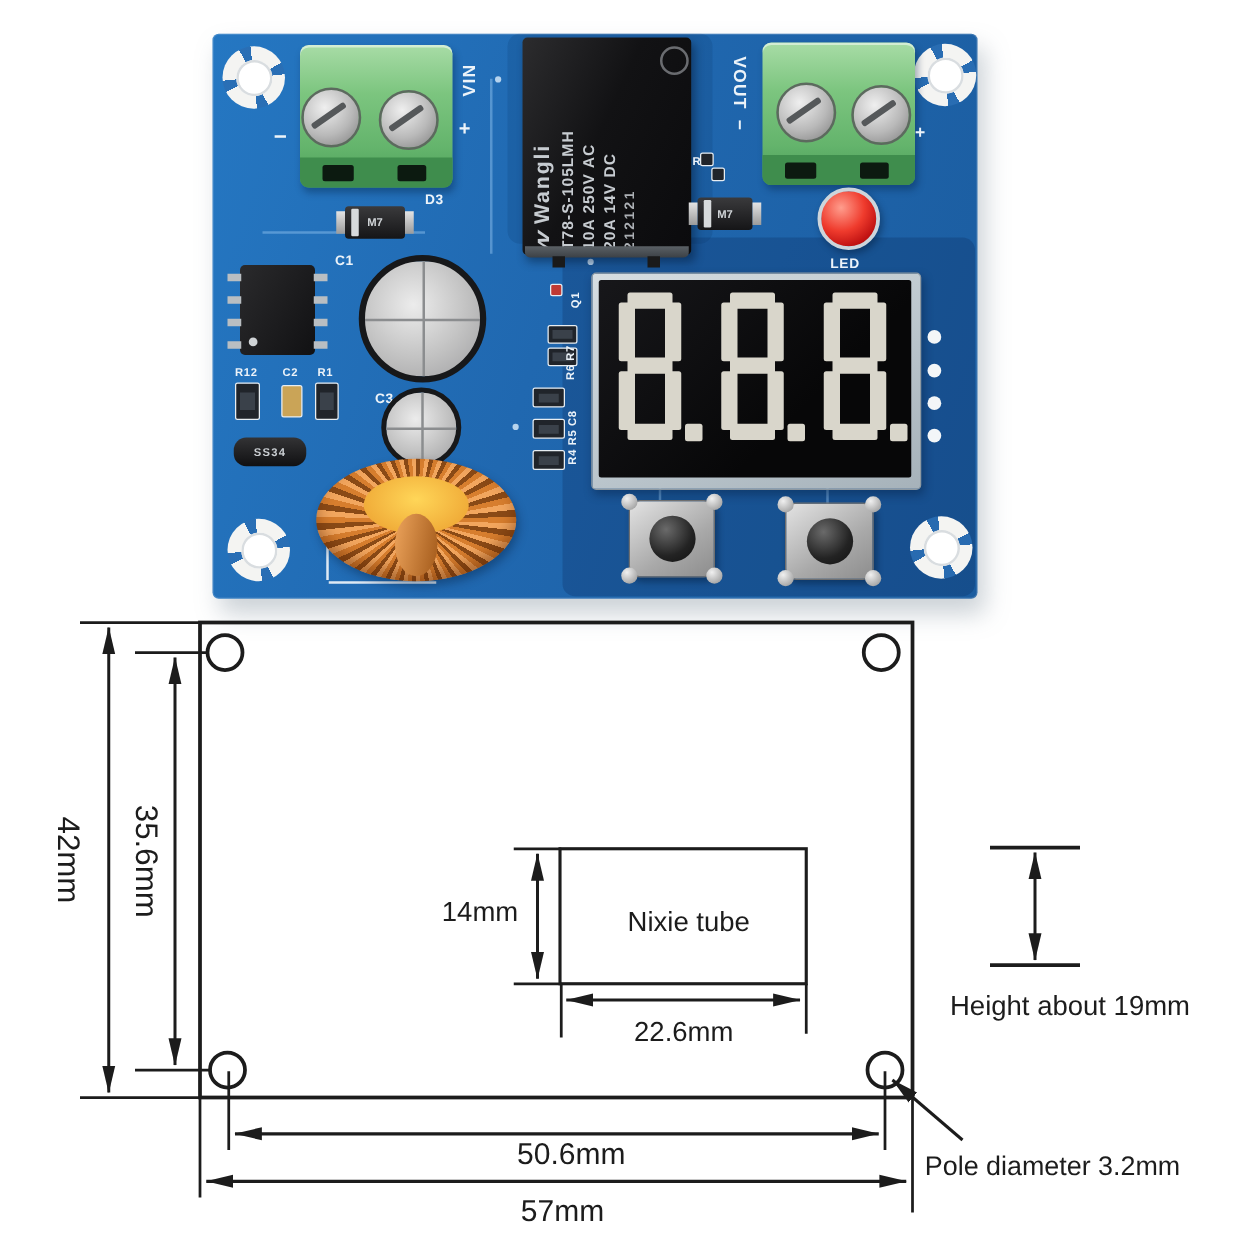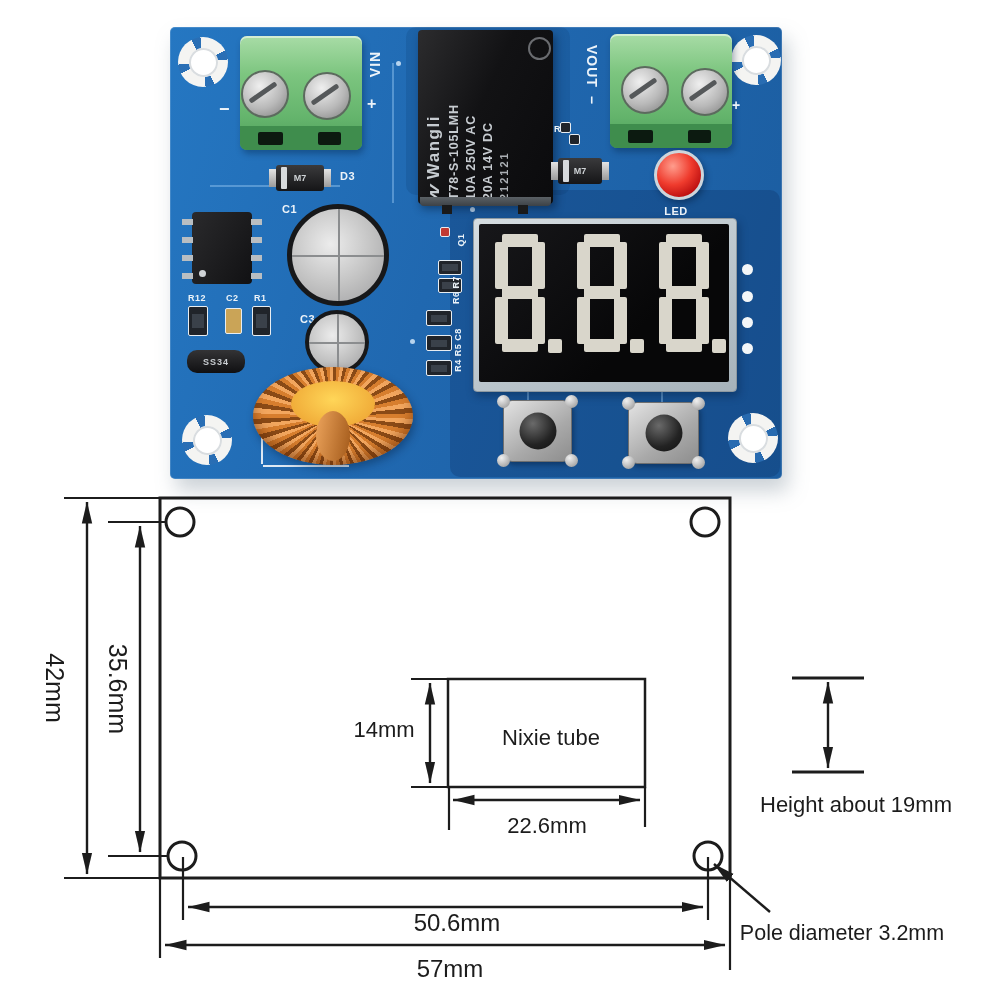--- a/index.html
+++ b/index.html
@@ -192,35 +192,35 @@
       <span>M7</span>
     </div>
 
     <div class="led" style="left:484px;top:123px"></div>
     <span class="silk" style="left:492px;top:178px;width:28px;text-align:center">LED</span>
 
     <div class="diode" style="left:106px;top:138px;width:48px;height:26px">
       <span class="band"></span>
       <span>M7</span>
     </div>
-    <span class="silk" style="left:170px;top:143px">D3</span>
+    <span class="silk" style="left:170px;top:127px">D3</span>
 
     <div class="ic">
       <span class="ic-dot"></span>
     </div>
     <span class="ic-pin" style="left:12px;top:192px"></span>
     <span class="ic-pin" style="left:12px;top:210px"></span>
     <span class="ic-pin" style="left:12px;top:228px"></span>
     <span class="ic-pin" style="left:12px;top:246px"></span>
     <span class="ic-pin" style="left:81px;top:192px"></span>
     <span class="ic-pin" style="left:81px;top:210px"></span>
     <span class="ic-pin" style="left:81px;top:228px"></span>
     <span class="ic-pin" style="left:81px;top:246px"></span>
 
-    <span class="silk" style="left:112px;top:176px">C1</span>
+    <span class="silk" style="left:98px;top:176px">C1</span>
     <div class="cap" style="left:117px;top:177px;width:92px;height:92px">
       <span class="cx"></span>
         <span class="cy"></span>
     </div>
     <span class="silk" style="left:130px;top:286px">C3</span>
     <div class="cap" style="left:135px;top:283px;width:56px;height:56px;border-width:4px">
       <span class="cx"></span>
         <span class="cy"></span>
     </div>
 

